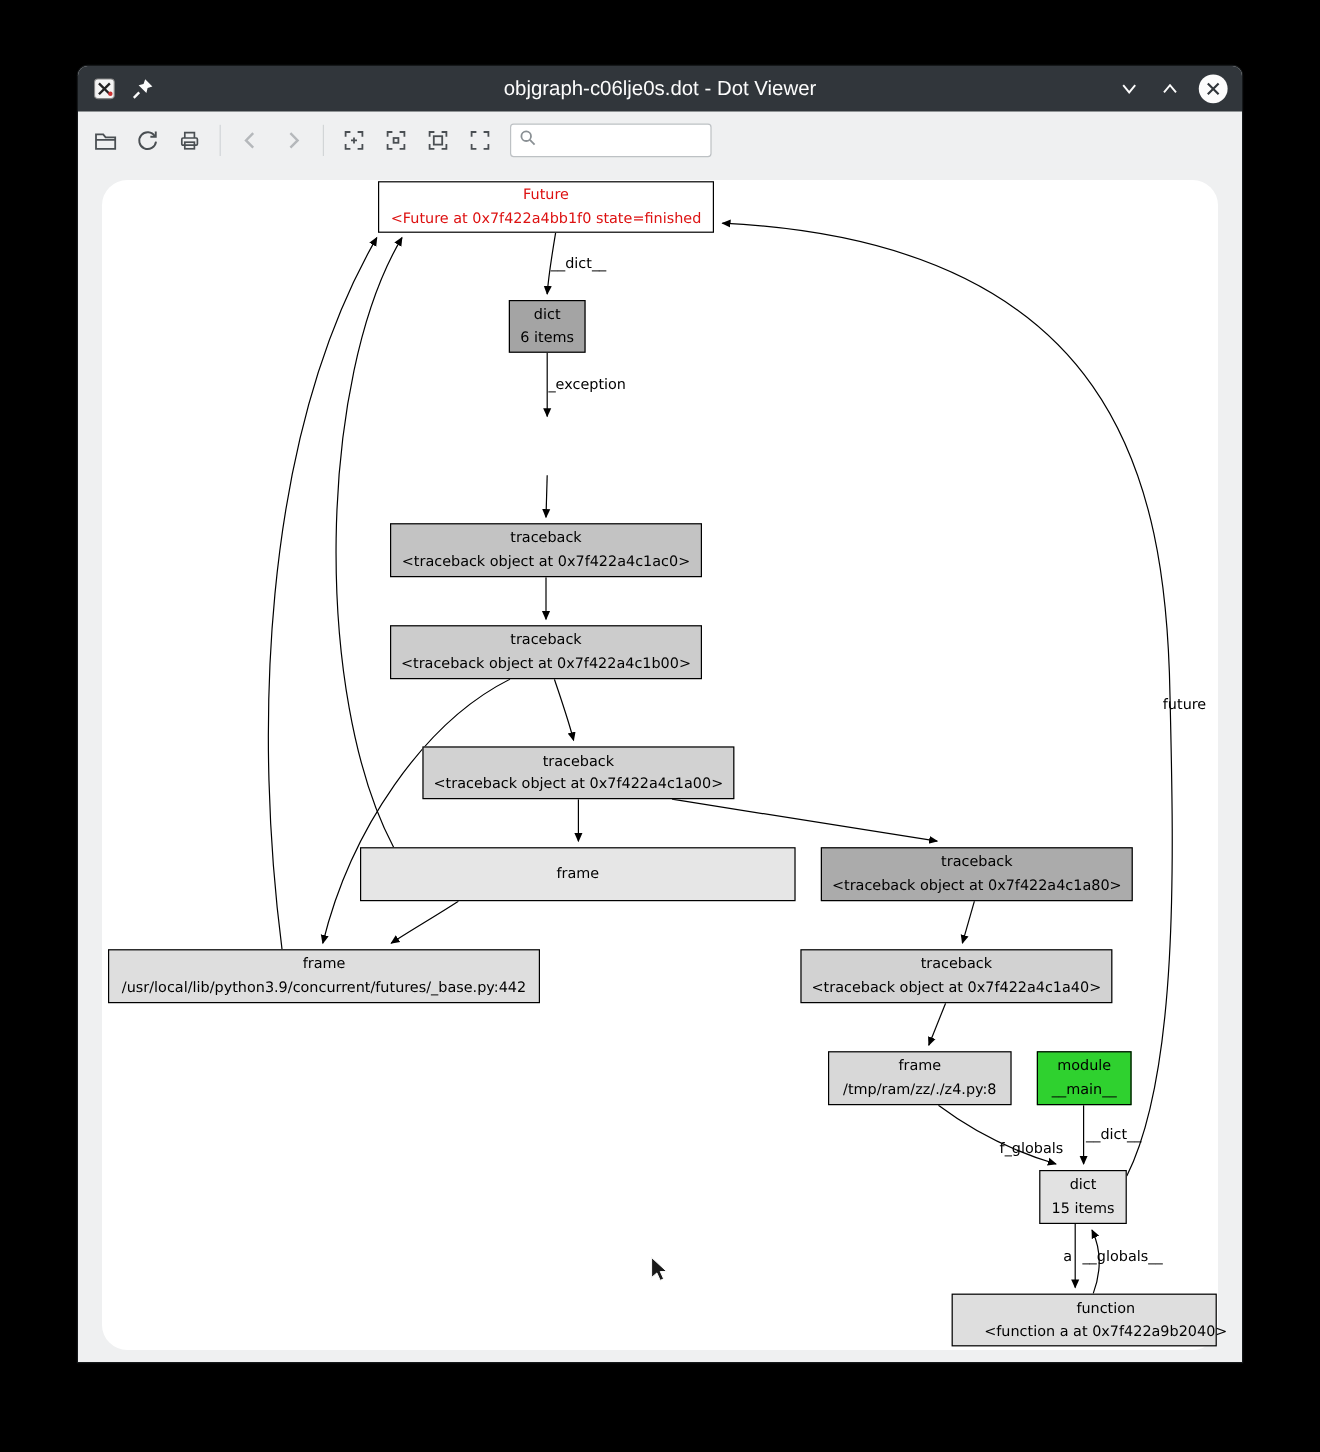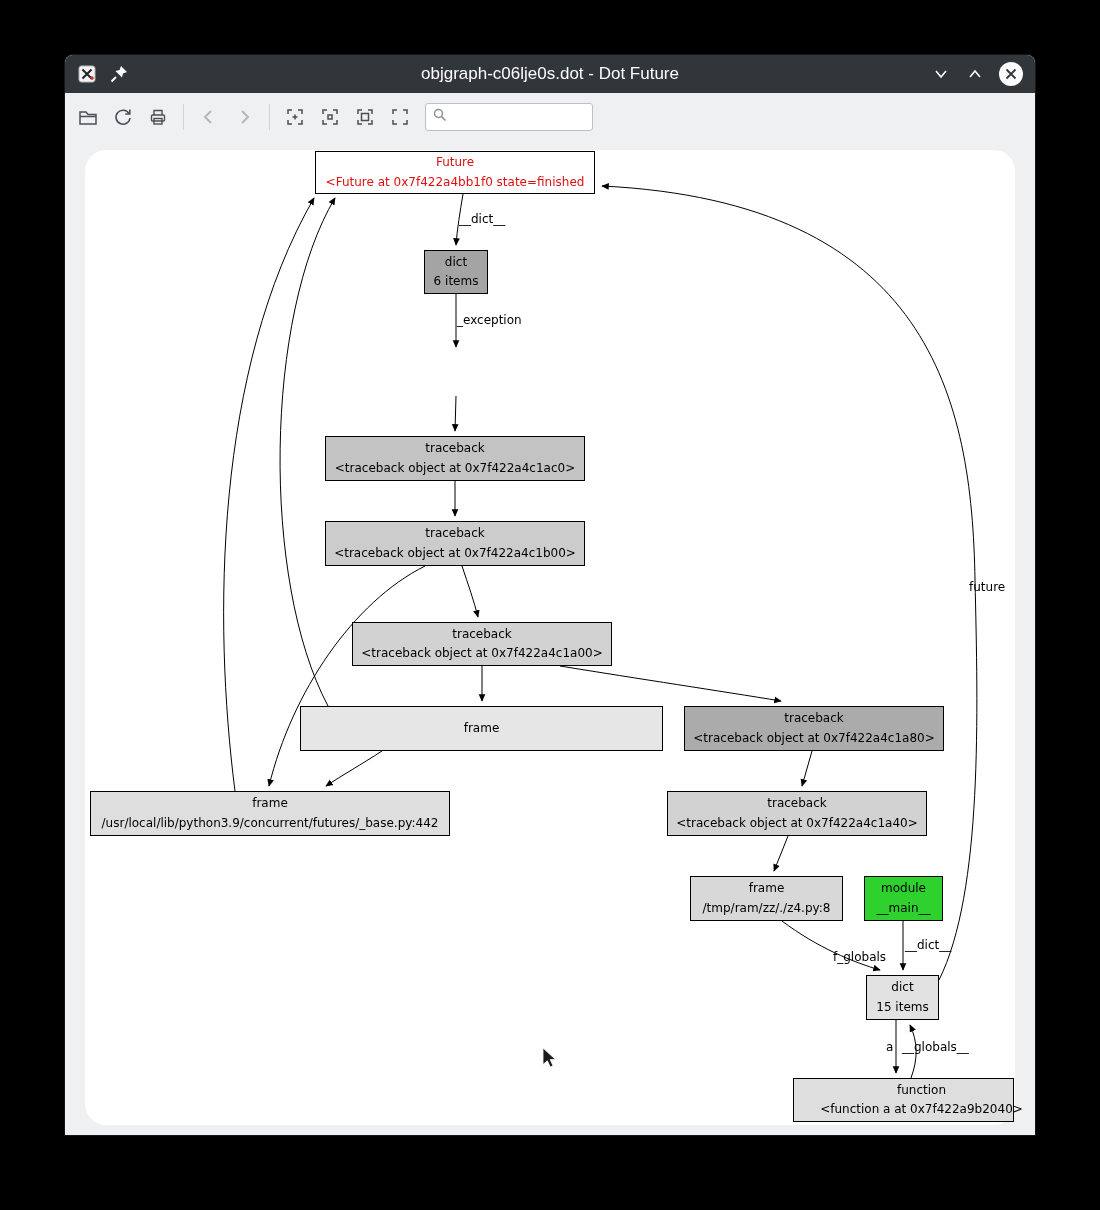--- a/index.html
+++ b/index.html
@@ -75,21 +75,21 @@
           <circle cx="16.5" cy="15.5" r="2" fill="#c33"></circle>
         </svg>
       </span>
       <span class="tool">
         <svg width="20" height="20" viewBox="0 0 20 20">
           <path d="M12,2 L18,8 L14,9.4 L13,13.5 L6.5,7 L10.6,6 Z" fill="#fcfcfc"></path>
           <line x1="7" y1="13" x2="2.5" y2="17.5" stroke="#fcfcfc" stroke-width="2"></line>
         </svg>
       </span>
     </div>
-    <div class="title">objgraph-c06lje0s.dot - Dot Future</div>
+    <div class="title">objgraph-c06lje0s.dot - Dot Viewer</div>
     <div class="tb-right">
       <span class="tool">
         <svg width="18" height="18" viewBox="0 0 18 18">
           <polyline points="4,6 9,12 14,6" fill="none" stroke="#fcfcfc" stroke-width="1.6"></polyline>
         </svg>
       </span>
       <span class="tool">
         <svg width="18" height="18" viewBox="0 0 18 18">
           <polyline points="4,12 9,6 14,12" fill="none" stroke="#fcfcfc" stroke-width="1.6"></polyline>
         </svg>

